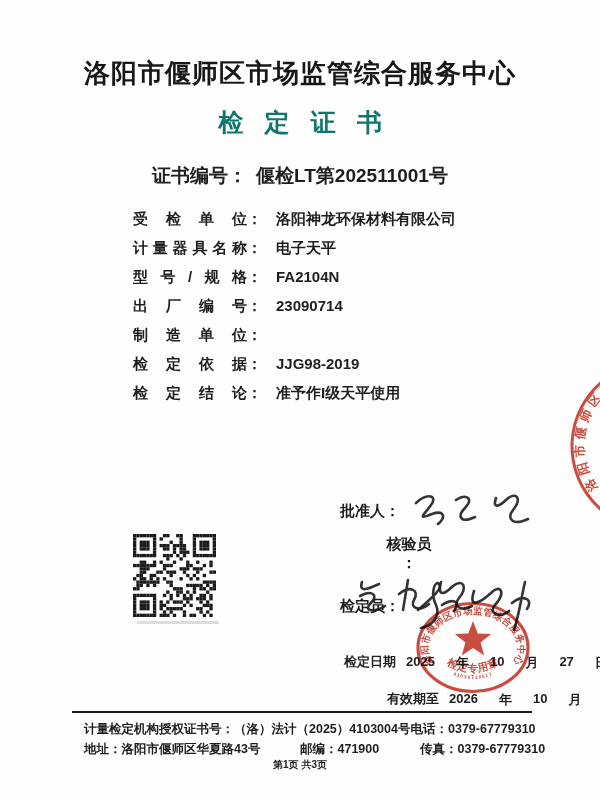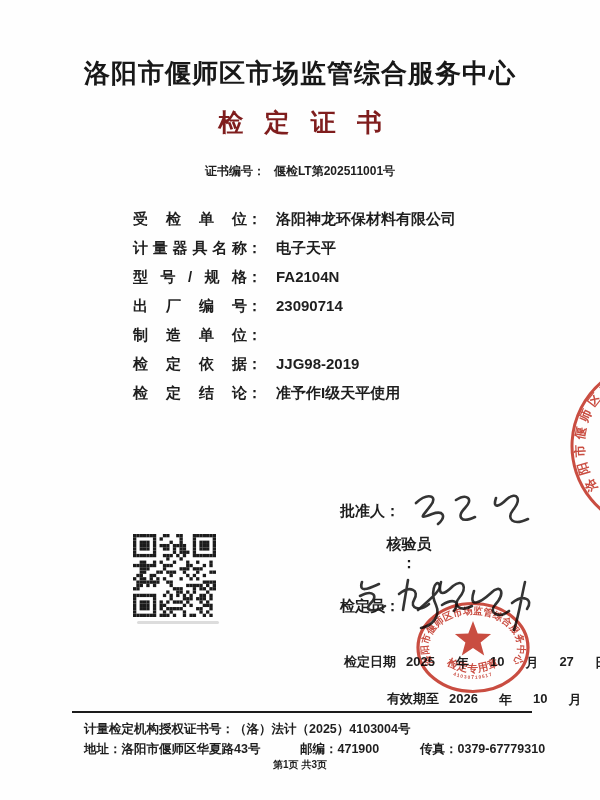--- a/index.html
+++ b/index.html
@@ -10,26 +10,26 @@
     color:#1e1e1e;
   }
   
   .org-title{
     position:absolute;top:56px;left:0;width:100%;margin:0;
     text-align:center;font-size:26px;font-weight:700;letter-spacing:1px;color:#181818;
   }
   .doc-title{
     position:absolute;top:106px;left:0;width:100%;margin:0;
     text-align:center;font-size:25px;font-weight:700;
-    letter-spacing:0.85em;text-indent:0.85em;color:#7f1d1d;
+    letter-spacing:0.85em;text-indent:0.85em;color:#0f766e;
   }
   .certno-line{
     position:absolute;top:163px;left:0;width:100%;
     display:flex;justify-content:center;gap:9px;
-    font-size:12px;font-weight:700;
+    font-size:19px;font-weight:700;
   }
   
   .fields{
     position:absolute;top:211px;left:133px;width:420px;
     display:flex;flex-direction:column;gap:12.5px;
   }
   .frow{display:flex;align-items:baseline;line-height:16.5px;font-size:15px;}
   .flabel{font-weight:700;white-space:nowrap;display:inline-flex;}
   .ftext{display:inline-block;width:114px;text-align:justify;text-align-last:justify;}
   .fcolon{font-weight:700;}
@@ -460,20 +460,21 @@
       <span class="num">10</span>
       <span>月</span>
       <span class="num">26</span>
       <span>日</span>
     </span>
   </div>
 
   <div class="rule"></div>
   <div class="foot1">
     <span>计量检定机构授权证书号：（洛）法计（2025）4103004号</span>
+    <span>电话：0379-67779310</span>
   </div>
   <div class="foot2">
     <span class="addr">地址：洛阳市偃师区华夏路43号</span>
     <span class="zip">邮编：471900</span>
     <span class="fax">传真：0379-67779310</span>
   </div>
   <div class="page-info">第1页  共3页</div>
 
   <svg class="seal seal-bottom" width="122" height="97" viewBox="0 0 122 97">
     <defs>

